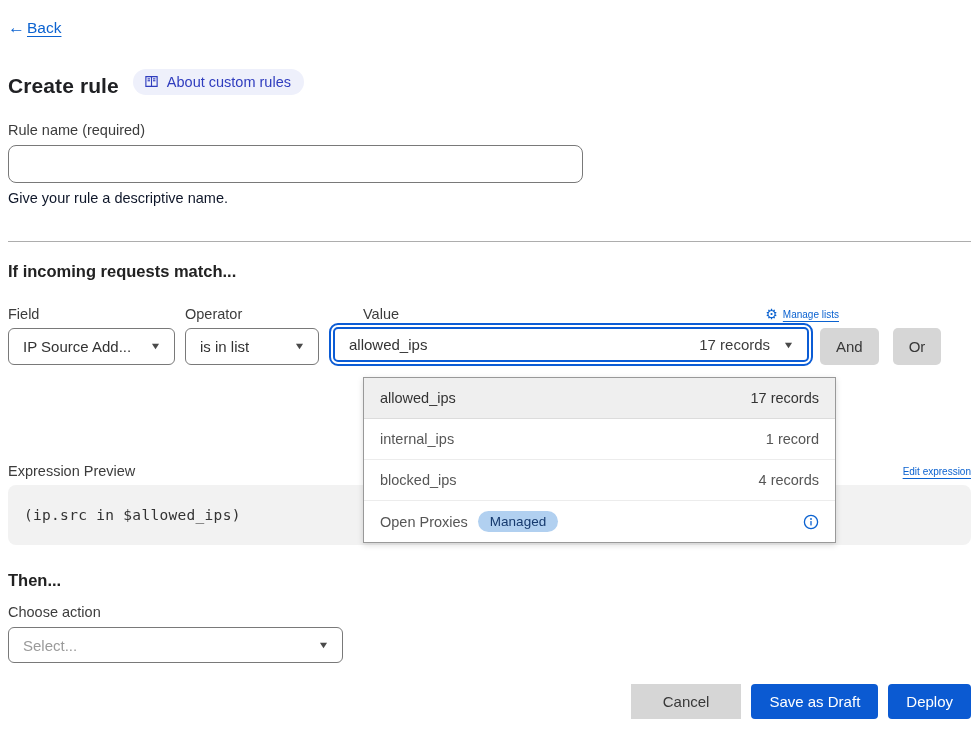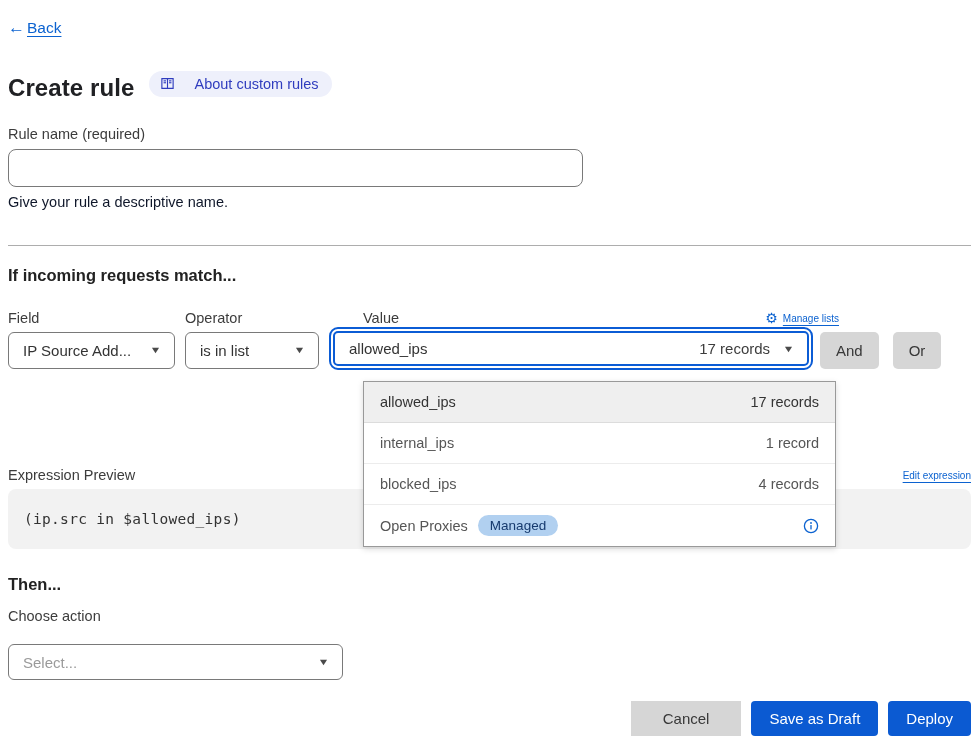--- a/index.html
+++ b/index.html
@@ -15,23 +15,23 @@
   .back-row { padding-top: 18px; }
   .back-link {
     color: #0b62d0; text-decoration: none; font-size: 15.5px;
     display: inline-flex; align-items: center; cursor: pointer;
   }
   .back-link .arrow { text-decoration: none; margin-right: 2px; font-size: 17px; }
   .back-link .back-text { text-decoration: underline; text-underline-offset: 3px; }
 
   
   .heading-row { margin-top: 27px; display: flex; align-items: center; gap: 14px; }
-  .page-title { font-size: 24px; font-weight: 700; color: #202124; letter-spacing: 0.1px; margin-top: 9px; }
+  .page-title { font-size: 21px; font-weight: 700; color: #202124; letter-spacing: 0.1px; margin-top: 9px; }
   .about-pill {
-    display: inline-flex; align-items: center; gap: 20px;
+    display: inline-flex; align-items: center; gap: 8px;
     background: #eef0fb; color: #2f3cbe;
     border-radius: 14px; padding: 5px 13px 5px 11px;
     font-size: 14.5px; cursor: pointer;
   }
   .about-pill svg { display: block; }
 
   
   .rule-name-block { margin-top: 24px; }
   .field-label { font-size: 14.5px; color: #3c3c3c; }
   .rule-name-input {
@@ -119,21 +119,21 @@
     display: flex; align-items: center; padding: 0 16px;
   }
   .expression-code {
     font-family: "DejaVu Sans Mono", "Liberation Mono", monospace;
     font-size: 14.5px; color: #333; letter-spacing: 0.3px;
   }
 
   
   .then-section { margin-top: 26px; }
   .choose-action-label { margin-top: 14px; }
-  .action-select { margin-top: 20px; width: 335px; height: 36px; }
+  .action-select { margin-top: 7px; width: 335px; height: 36px; }
   .placeholder { color: #9a9a9a; }
 
   
   .footer-row { margin-top: 21px; display: flex; justify-content: flex-end; align-items: center; gap: 10px; width: 963px; }
   .footer-row .gray-btn { height: 35px; border-radius: 0; padding: 0 32px; }
   .blue-btn {
     height: 35px; border: none; border-radius: 4px; background: #0b5ad2; color: #fff;
     font-size: 15px; padding: 0 18px; cursor: pointer; font-family: "Liberation Sans", sans-serif;
   }
 </style>

